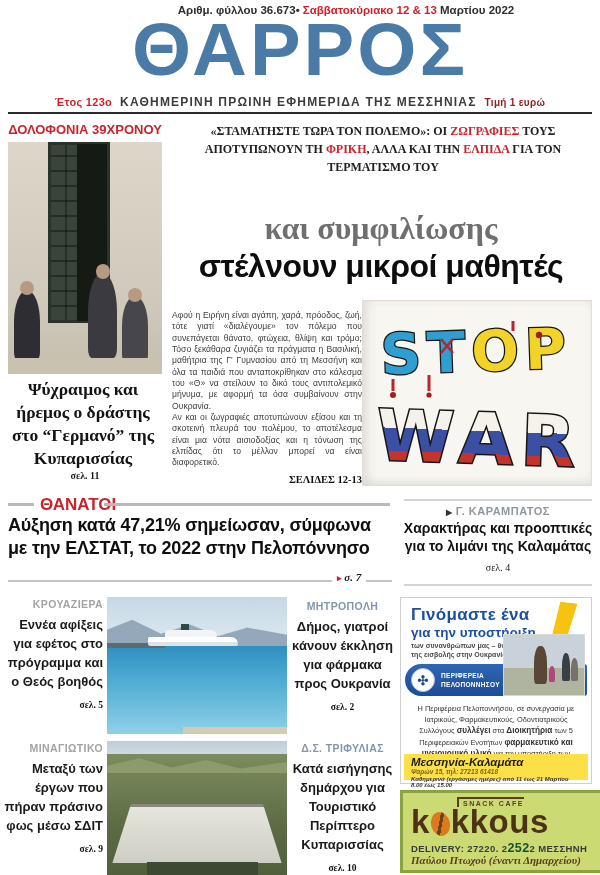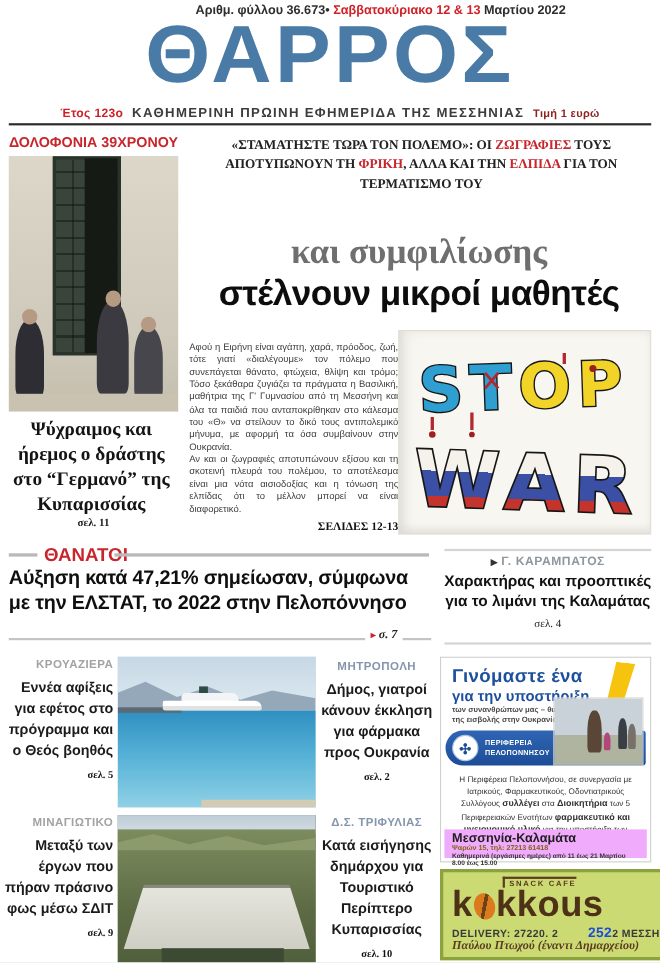--- a/index.html
+++ b/index.html
@@ -162,39 +162,39 @@
     border:1px solid #d8d8d8; }
   .ad-fg { position:absolute; background:#3a3f45; border-radius:45% 45% 15% 15%; }
   .ad-fg.c1 { left:38%; top:18%; width:16%; height:64%; background:#5a4636; }
   .ad-fg.c2 { left:72%; top:30%; width:10%; height:46%; }
   .ad-fg.c3 { left:84%; top:38%; width:9%; height:38%; background:#77716a; }
   .ad-fg.c4 { left:56%; top:52%; width:8%; height:26%; background:#b0467a; }
   .ad-body { position:absolute; top:106px; left:5px; right:5px; text-align:center;
     font-size:7.4px; line-height:1.42; color:#333; }
   .ad-body b { font-size:8.2px; }
   .ad-ystrip { position:absolute; left:3px; right:3px; bottom:3px; top:156px;
-    background:#f0abfc; padding:2px 7px; }
+    background:#fde047; padding:2px 7px;font-style:italic; }
   .ad-ytitle { font-size:11.5px; font-weight:800; color:#1d1d1d; }
   .ad-yline1 { font-size:6.5px; font-weight:bold; color:#7a6614; }
   .ad-yline2 { font-size:6px; font-weight:bold; color:#333; margin-top:1px; }
 
   
   #ad-kokkous { top:790px; left:400px; width:224px; height:83px;
     background:#ccda74; border:3px solid #8ba33f; }
   .kok-snack { position:absolute; top:4px; left:54px; font-size:7px; font-weight:bold;
     letter-spacing:1.5px; color:#5a3c20; border-left:2px solid #5a3c20;
     border-top:2px solid #5a3c20; padding:1px 0 0 4px; }
   .kok-name { position:absolute; top:12px; left:8px; font-size:33px; font-weight:800;
     color:#4e3218; line-height:1; letter-spacing:0.5px; }
   .kok-bean { display:inline-block; width:19px; height:24px; vertical-align:-3px;
     border-radius:50%; transform:rotate(-14deg); margin:0 1px;
     background:linear-gradient(115deg,#dd7a1e 44%,#6b4316 44% 56%,#dd7a1e 56%); }
   .kok-delivery { position:absolute; top:48px; left:8px; font-size:9.5px; font-weight:bold;
     color:#3a3a3a; letter-spacing:0.4px; }
-  .kok-delivery .num { color:#1d4ed8; font-size:12.5px; font-weight:800;margin-left:27px; }
+  .kok-delivery .num { color:#14532d; font-size:12.5px; font-weight:800; }
   .kok-address { position:absolute; top:61px; left:8px;
     font-family:"Liberation Serif", serif; font-style:italic; font-weight:bold;
     font-size:11px; color:#5a3c20; }
 </style>
 </head>
 <body>
 
 <div id="page">
 
   <div class="abs m-issue"><span>Αριθμ. φύλλου 36.673• </span><span class="red">Σαββατοκύριακο 12 &amp; 13</span><span> Μαρτίου 2022</span></div>

